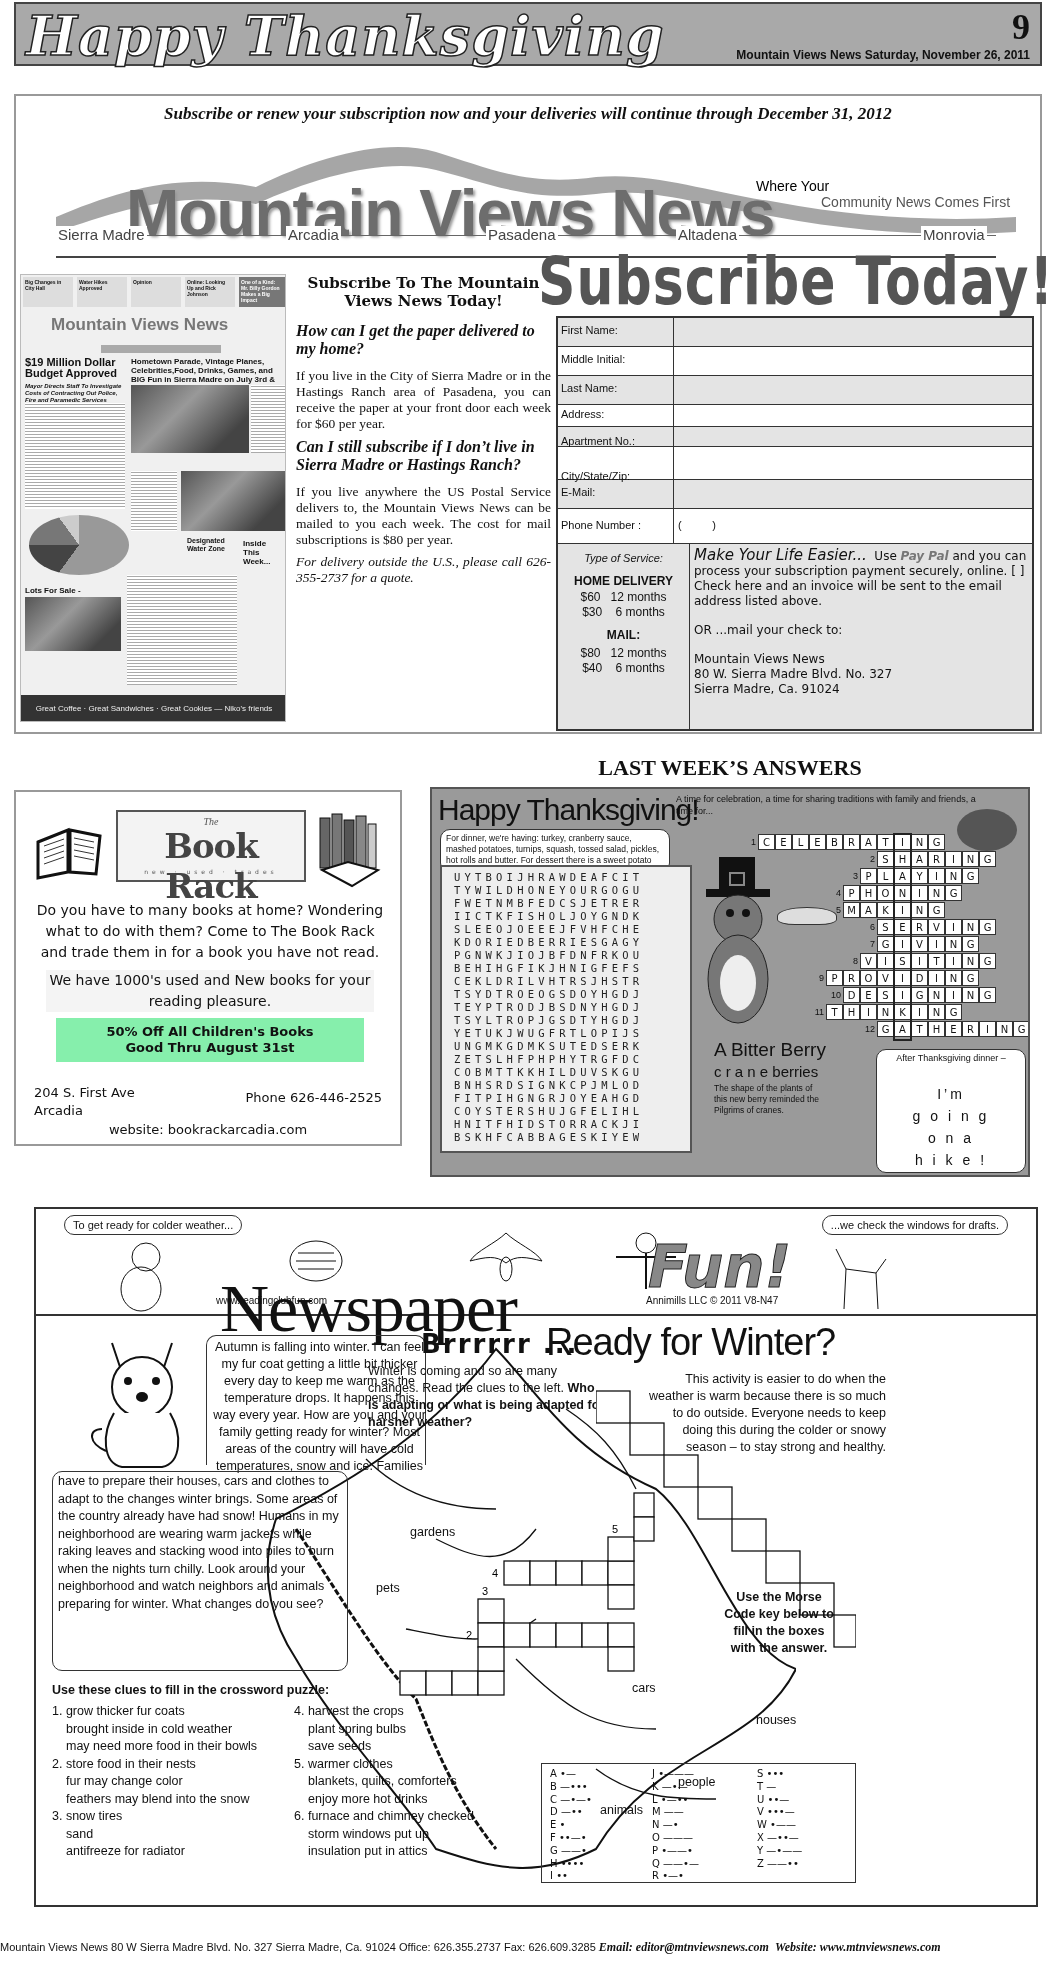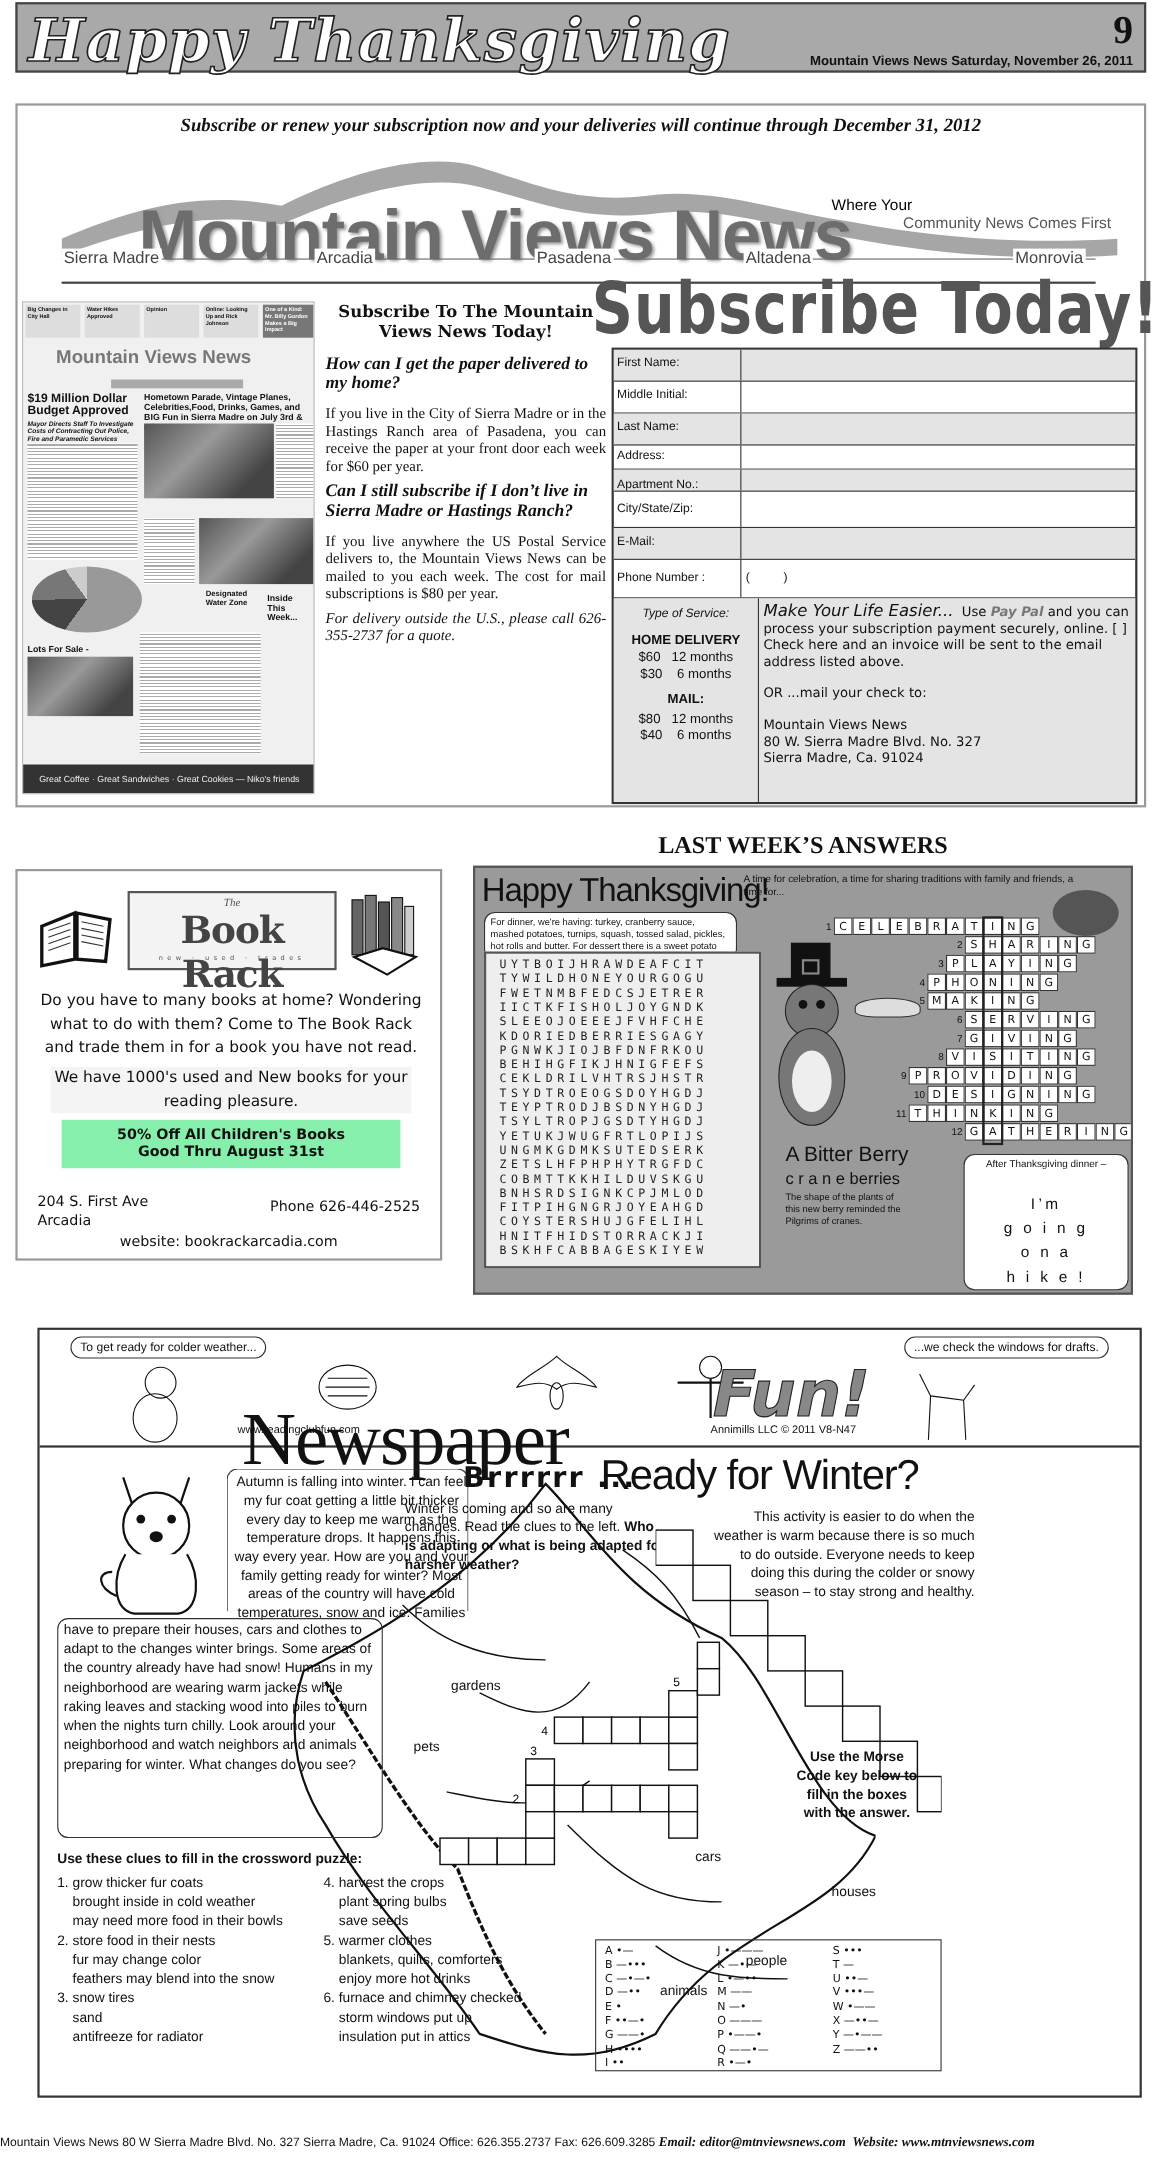--- a/index.html
+++ b/index.html
@@ -217,21 +217,21 @@
     </div>
     <div class="frow h22">
       <div class="flab" style="padding:3px">Address:</div>
       <div class="fval"></div>
     </div>
     <div class="frow shaded h20">
       <div class="flab" style="padding:8px 3px">Apartment No.:</div>
       <div class="fval"></div>
     </div>
     <div class="frow h33">
-      <div class="flab" style="padding:9px 3px">City/State/Zip:</div>
+      <div class="flab" style="padding:23px 3px">City/State/Zip:</div>
       <div class="fval"></div>
     </div>
     <div class="frow shaded h28">
       <div class="flab">E-Mail:</div>
       <div class="fval"></div>
     </div>
     <div class="frow h35">
       <div class="flab" style="padding:10px 3px">Phone Number :</div>
       <div class="fval" style="padding:10px 4px;white-space:pre">(          )</div>
     </div>

